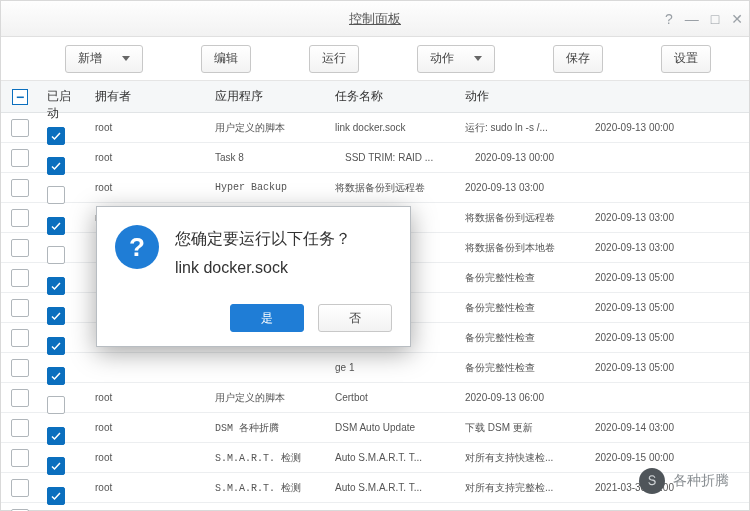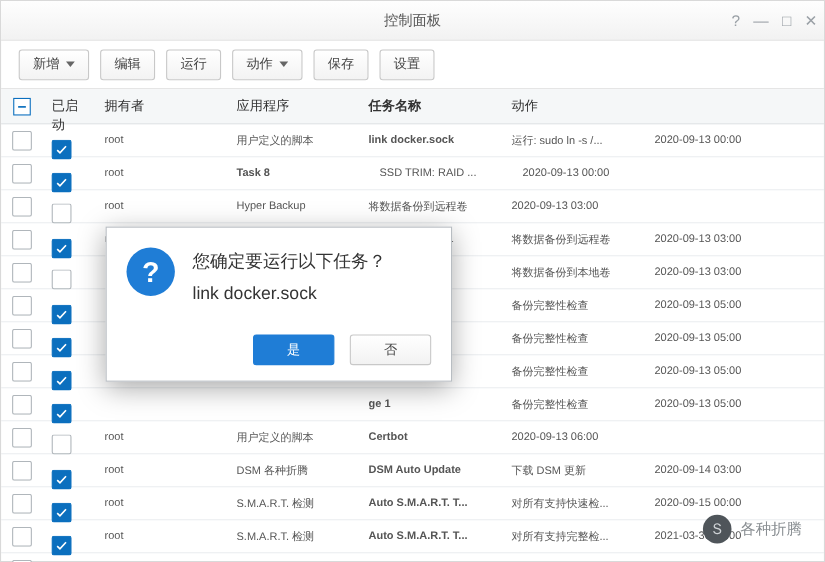--- a/index.html
+++ b/index.html
@@ -1,31 +1,31 @@
 <!DOCTYPE html>
 <html><head>
 <meta charset="utf-8">
 <style>
   * { box-sizing: border-box; margin: 0; padding: 0; font-family: "Microsoft YaHei", Arial, sans-serif; }
   body { width: 750px; height: 511px; background: #fff; overflow: hidden; position: relative; }
   .window { width: 750px; height: 511px; position: relative; border: 1px solid #d9d9d9; }
-  .titlebar { height: 36px; display: flex; align-items: center; justify-content: center; position: relative; background: linear-gradient(#fefefe,#f2f2f2); border-bottom: 1px solid #e0e0e0; color: #555; font-size: 13px; }
+  .titlebar { height: 36px; display: flex; align-items: center; justify-content: center; position: relative; background: linear-gradient(#fefefe,#f2f2f2); border-bottom: 1px solid #e0e0e0; color: #555; font-size: 13px; text-decoration: underline; }
   .win-controls { position: absolute; right: 6px; top: 0; height: 36px; display: flex; align-items: center; gap: 12px; color: #9aa0a6; font-size: 14px; }
   .win-controls span { cursor: pointer; }
   .toolbar { height: 44px; display: flex; align-items: center; gap: 10px; padding: 0 16px; border-bottom: 1px solid #e5e5e5; }
-  .tb-btn { height: 28px; padding: 0 12px; border: 1px solid #c8c8c8; border-radius: 3px; background: linear-gradient(#fff,#f3f3f3); color: #444; font-size: 12px; display: inline-flex; align-items: center; gap: 6px; cursor: pointer; }
+  .tb-btn { height: 28px; padding: 0 12px; border: 1px solid #c8c8c8; border-radius: 3px; background: linear-gradient(#fff,#f3f3f3); color: #444; font-size: 12px; display: inline-flex; align-items: center; gap: 20px; cursor: pointer; margin-left: 48px; }
   .tb-btn .caret { width: 0; height: 0; border-left: 4px solid transparent; border-right: 4px solid transparent; border-top: 5px solid #666; }
   .table { width: 100%; }
   .thead { display: flex; height: 32px; background: #f5f7f8; border-bottom: 1px solid #e1e4e6; color: #333; font-size: 12px; align-items: center; }
   .thead .cell { padding: 0 8px; }
   .col-chk { width: 38px; display:flex; justify-content:center; }
   .col-en  { width: 48px; margin-top: 16px; }
   .col-own { width: 120px; }
-  .col-app { width: 120px; }
-  .col-task{ width: 130px; font-weight: bold; }
+  .col-app { width: 120px; font-family: Liberation Mono, monospace; }
+  .col-task{ width: 130px; }
   .col-act { width: 130px; }
   .col-nr  { flex: 1; }
   .thead .hdr-chk { width:16px; height:16px; border:1px solid #0b6fbe; display:inline-flex; align-items:center; justify-content:center; color:#0b6fbe; font-size:14px; font-weight:bold; background:#fff; }
   .caret2 { display:inline-block; margin-left:4px; width:0; height:0; border-left:4px solid transparent; border-right:4px solid transparent; border-bottom:5px solid #555; }
   .tbody { }
   .row { display:flex; height: 30px; align-items:center; border-bottom:1px solid #eceef0; font-size:10px; color:#555; }
   .row .cell { padding: 0 8px; white-space:nowrap; overflow:hidden; text-overflow:ellipsis; }
   .chkbox { width:18px; height:18px; border:1px solid #b0b6bb; border-radius:2px; display:inline-flex; align-items:center; justify-content:center; background:#fff; }
   .chkbox.checked { background:#0b6fbe; border-color:#0b6fbe; color:#fff; }
   .chkbox.checked svg { display:block; }

